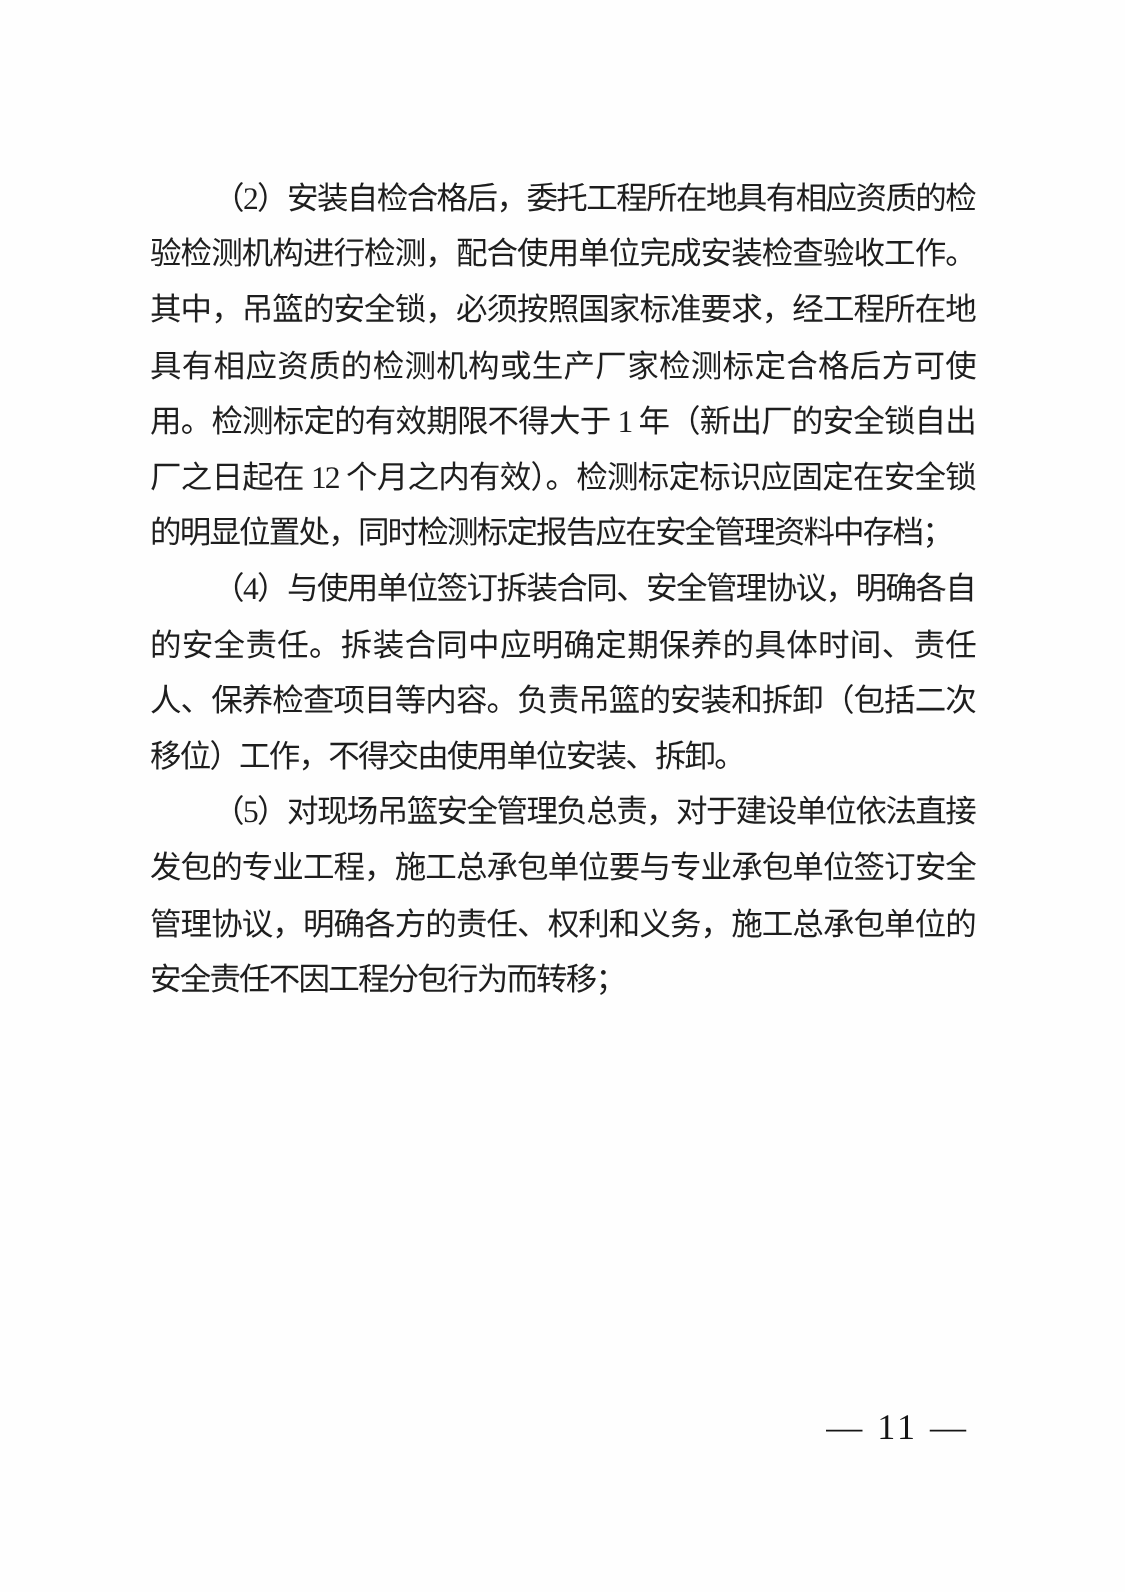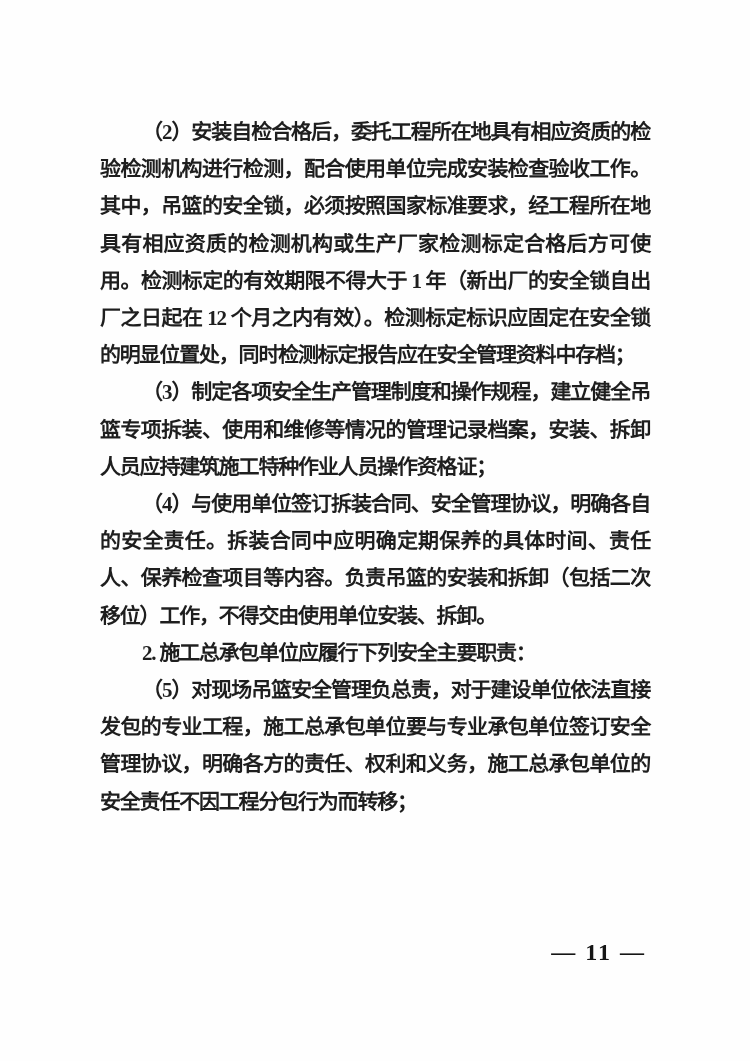--- a/index.html
+++ b/index.html
@@ -1,15 +1,15 @@
 <!DOCTYPE html>
 <html lang="zh-CN"><head>
 <meta charset="utf-8">
 <style>
-  * { box-sizing: border-box; font-weight: bold; }
+  * { box-sizing: border-box; }
   html, body { margin: 0; padding: 0; }
   body {
     width: 750px;
     height: 1061px;
     background: #fefefe;
     position: relative;
     overflow: hidden;
     font-family: "Liberation Serif", "DejaVu Serif", serif;
   }
   .doc-page {
@@ -45,21 +45,19 @@
     white-space: nowrap;
   }
 </style>
 </head>
 <body>
 
 <div class="doc-page">
 
   <div class="doc-content">
     <p>（2）安装自检合格后，委托工程所在地具有相应资质的检验检测机构进行检测，配合使用单位完成安装检查验收工作。其中，吊篮的安全锁，必须按照国家标准要求，经工程所在地具有相应资质的检测机构或生产厂家检测标定合格后方可使用。检测标定的有效期限不得大于 1 年（新出厂的安全锁自出厂之日起在 12 个月之内有效）。检测标定标识应固定在安全锁的明显位置处，同时检测标定报告应在安全管理资料中存档；</p>
-    <p>（3）制定各项安全生产管理制度和操作规程，建立健全吊篮专项拆装、使用和维修等情况的管理记录档案，安装、拆卸人员应持建筑施工特种作业人员操作资格证；</p>
     <p>（4）与使用单位签订拆装合同、安全管理协议，明确各自的安全责任。拆装合同中应明确定期保养的具体时间、责任人、保养检查项目等内容。负责吊篮的安装和拆卸（包括二次移位）工作，不得交由使用单位安装、拆卸。</p>
-    <p>2. 施工总承包单位应履行下列安全主要职责：</p>
     <p>（5）对现场吊篮安全管理负总责，对于建设单位依法直接发包的专业工程，施工总承包单位要与专业承包单位签订安全管理协议，明确各方的责任、权利和义务，施工总承包单位的安全责任不因工程分包行为而转移；</p>
   </div>
 
   <div class="page-number">— 11 —</div>
 
 </div>
 
 </body></html>

